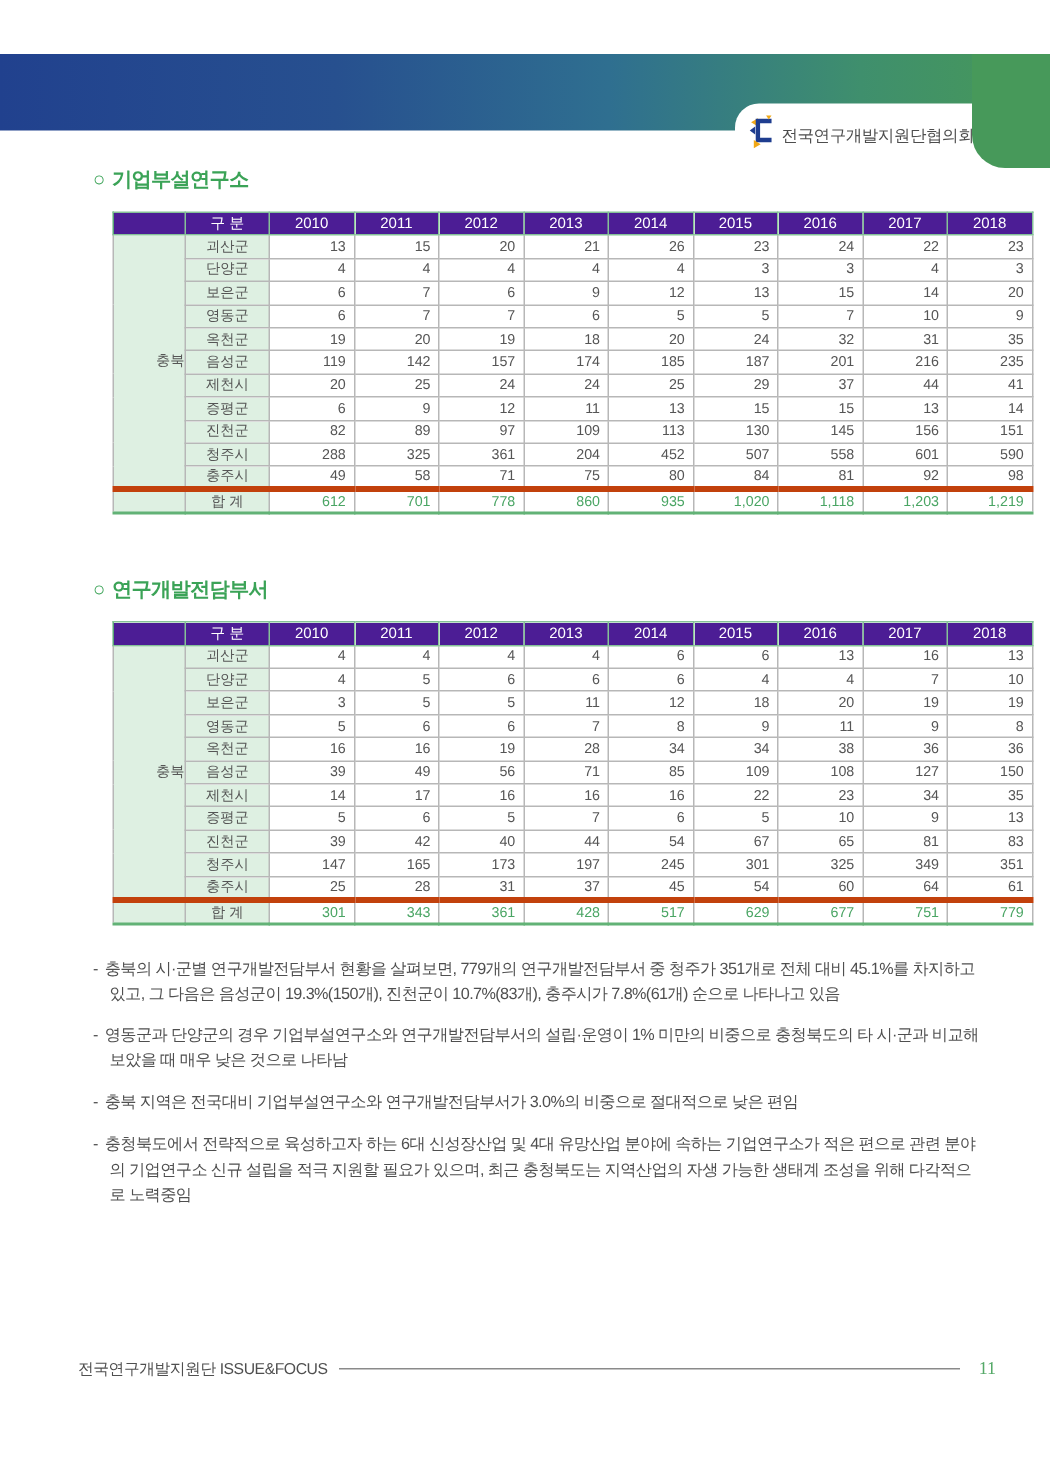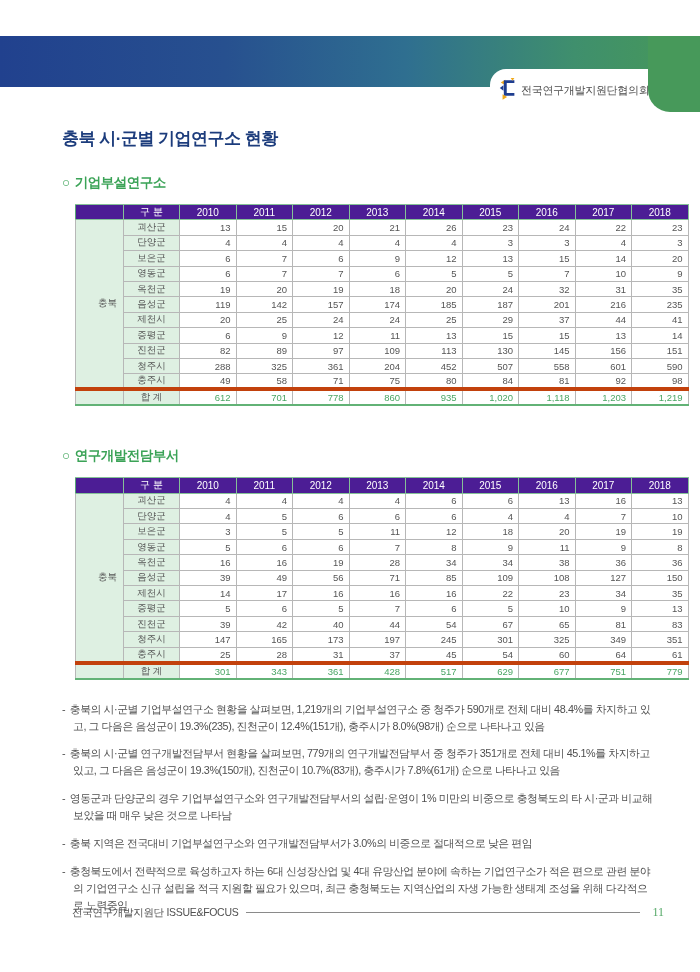--- a/index.html
+++ b/index.html
@@ -28,36 +28,36 @@
 
   
   .table-wrap { margin:12px 0 0 13px; }
   table.rtable { border-collapse:collapse; table-layout:fixed; width:613px;
     font-size:9.5px; color:#555; border-bottom:2px solid #62b276; }
   table.rtable th, table.rtable td { height:15.4px; border:1px solid #b7b7b7;
     overflow:hidden; white-space:nowrap; }
   table.rtable th { background:#4c1d95; color:#ffffff; font-weight:400;
     text-align:center; border:1px solid #85c197; font-size:10px; }
   table.rtable th.th-corner { border-left-color:#57a674; }
-  td.province { background:#def0e2; text-align:left; color:#555;padding-left:22px; }
+  td.province { background:#def0e2; text-align:right; color:#555;padding-left:22px; }
   td.region   { background:#def0e2; text-align:center; color:#555; }
   td.val { background:#ffffff; text-align:right; padding-right:5px; }
   tr.total-row td { border-top:4px solid #c2410c; }
   td.total-blank { background:#def0e2; }
   td.total-label { background:#def0e2; text-align:center; }
   td.total-val { color:#4aa564; }
 
   
   ul.bullets { margin-top:21px; list-style:none; width:592px; }
   ul.bullets li { font-size:10.8px; line-height:1.57; color:#4f4f4f;
     letter-spacing:-0.4px; margin-bottom:11px; padding-left:11px; text-indent:-11px; }
   ul.bullets li .dash { margin-right:2px; }
 
   
-  .footer { position:absolute; left:72px; right:36px; top:905px;
+  .footer { position:absolute; left:52px; right:36px; top:905px;
     display:flex; align-items:center; }
   .footer-left { font-size:10.5px; color:#4f4f4f; letter-spacing:-0.3px; white-space:nowrap; }
   .footer-line { flex:1; height:1px; background:#8a8a8a; margin:0 12px 0 8px; }
   .page-number { font-family:"Liberation Serif","DejaVu Serif",serif;
     font-size:12px; color:#55a968; }
 </style>
 </head>
 <body>
 
 <div class="header-bar">
@@ -70,21 +70,20 @@
         <path d="M18 6 H8 V20 H18" fill="none" stroke="#1e3d8f" stroke-width="3.2"></path>
         <polygon points="5,20 10,23 5,26" fill="#f0a818"></polygon>
         <polygon points="14,2 18,2 16,5" fill="#f0a818"></polygon>
       </svg>
     </span>
     <span class="org-name">전국연구개발지원단협의회</span>
   </div>
 </div>
 
 <div class="content">
-  <div class="page-title">충북 시·군별 기업연구소 현황</div>
 
   <div class="section-heading">
     <span class="circle">○</span><span>기업부설연구소</span>
   </div>
   <div class="table-wrap">
       <table class="rtable">
         <colgroup>
           <col style="width: 48px;">
           <col style="width: 56px;">
           <col style="width: 56.5px;">
@@ -441,21 +440,20 @@
             <td class="val total-val">629</td>
             <td class="val total-val">677</td>
             <td class="val total-val">751</td>
             <td class="val total-val">779</td>
           </tr>
         </tbody>
       </table>
     </div>
 
   <ul class="bullets">
-      <li><span class="dash">-</span><span> 충북의 시·군별 기업부설연구소 현황을 살펴보면, 1,219개의 기업부설연구소 중 청주가 590개로 전체 대비 48.4%를 차지하고 있고, 그 다음은 음성군이 19.3%(235), 진천군이 12.4%(151개), 충주시가 8.0%(98개) 순으로 나타나고 있음</span></li>
       <li><span class="dash">-</span><span> 충북의 시·군별 연구개발전담부서 현황을 살펴보면, 779개의 연구개발전담부서 중 청주가 351개로 전체 대비 45.1%를 차지하고 있고, 그 다음은 음성군이 19.3%(150개), 진천군이 10.7%(83개), 충주시가 7.8%(61개) 순으로 나타나고 있음</span></li>
       <li><span class="dash">-</span><span> 영동군과 단양군의 경우 기업부설연구소와 연구개발전담부서의 설립·운영이 1% 미만의 비중으로 충청북도의 타 시·군과 비교해 보았을 때 매우 낮은 것으로 나타남</span></li>
       <li><span class="dash">-</span><span> 충북 지역은 전국대비 기업부설연구소와 연구개발전담부서가 3.0%의 비중으로 절대적으로 낮은 편임</span></li>
       <li><span class="dash">-</span><span> 충청북도에서 전략적으로 육성하고자 하는 6대 신성장산업 및 4대 유망산업 분야에 속하는 기업연구소가 적은 편으로 관련 분야의 기업연구소 신규 설립을 적극 지원할 필요가 있으며, 최근 충청북도는 지역산업의 자생 가능한 생태계 조성을 위해 다각적으로 노력중임</span></li>
     </ul>
 </div>
 
 <div class="footer">
   <span class="footer-left">전국연구개발지원단 ISSUE&amp;FOCUS</span>
   <span class="footer-line"></span>

